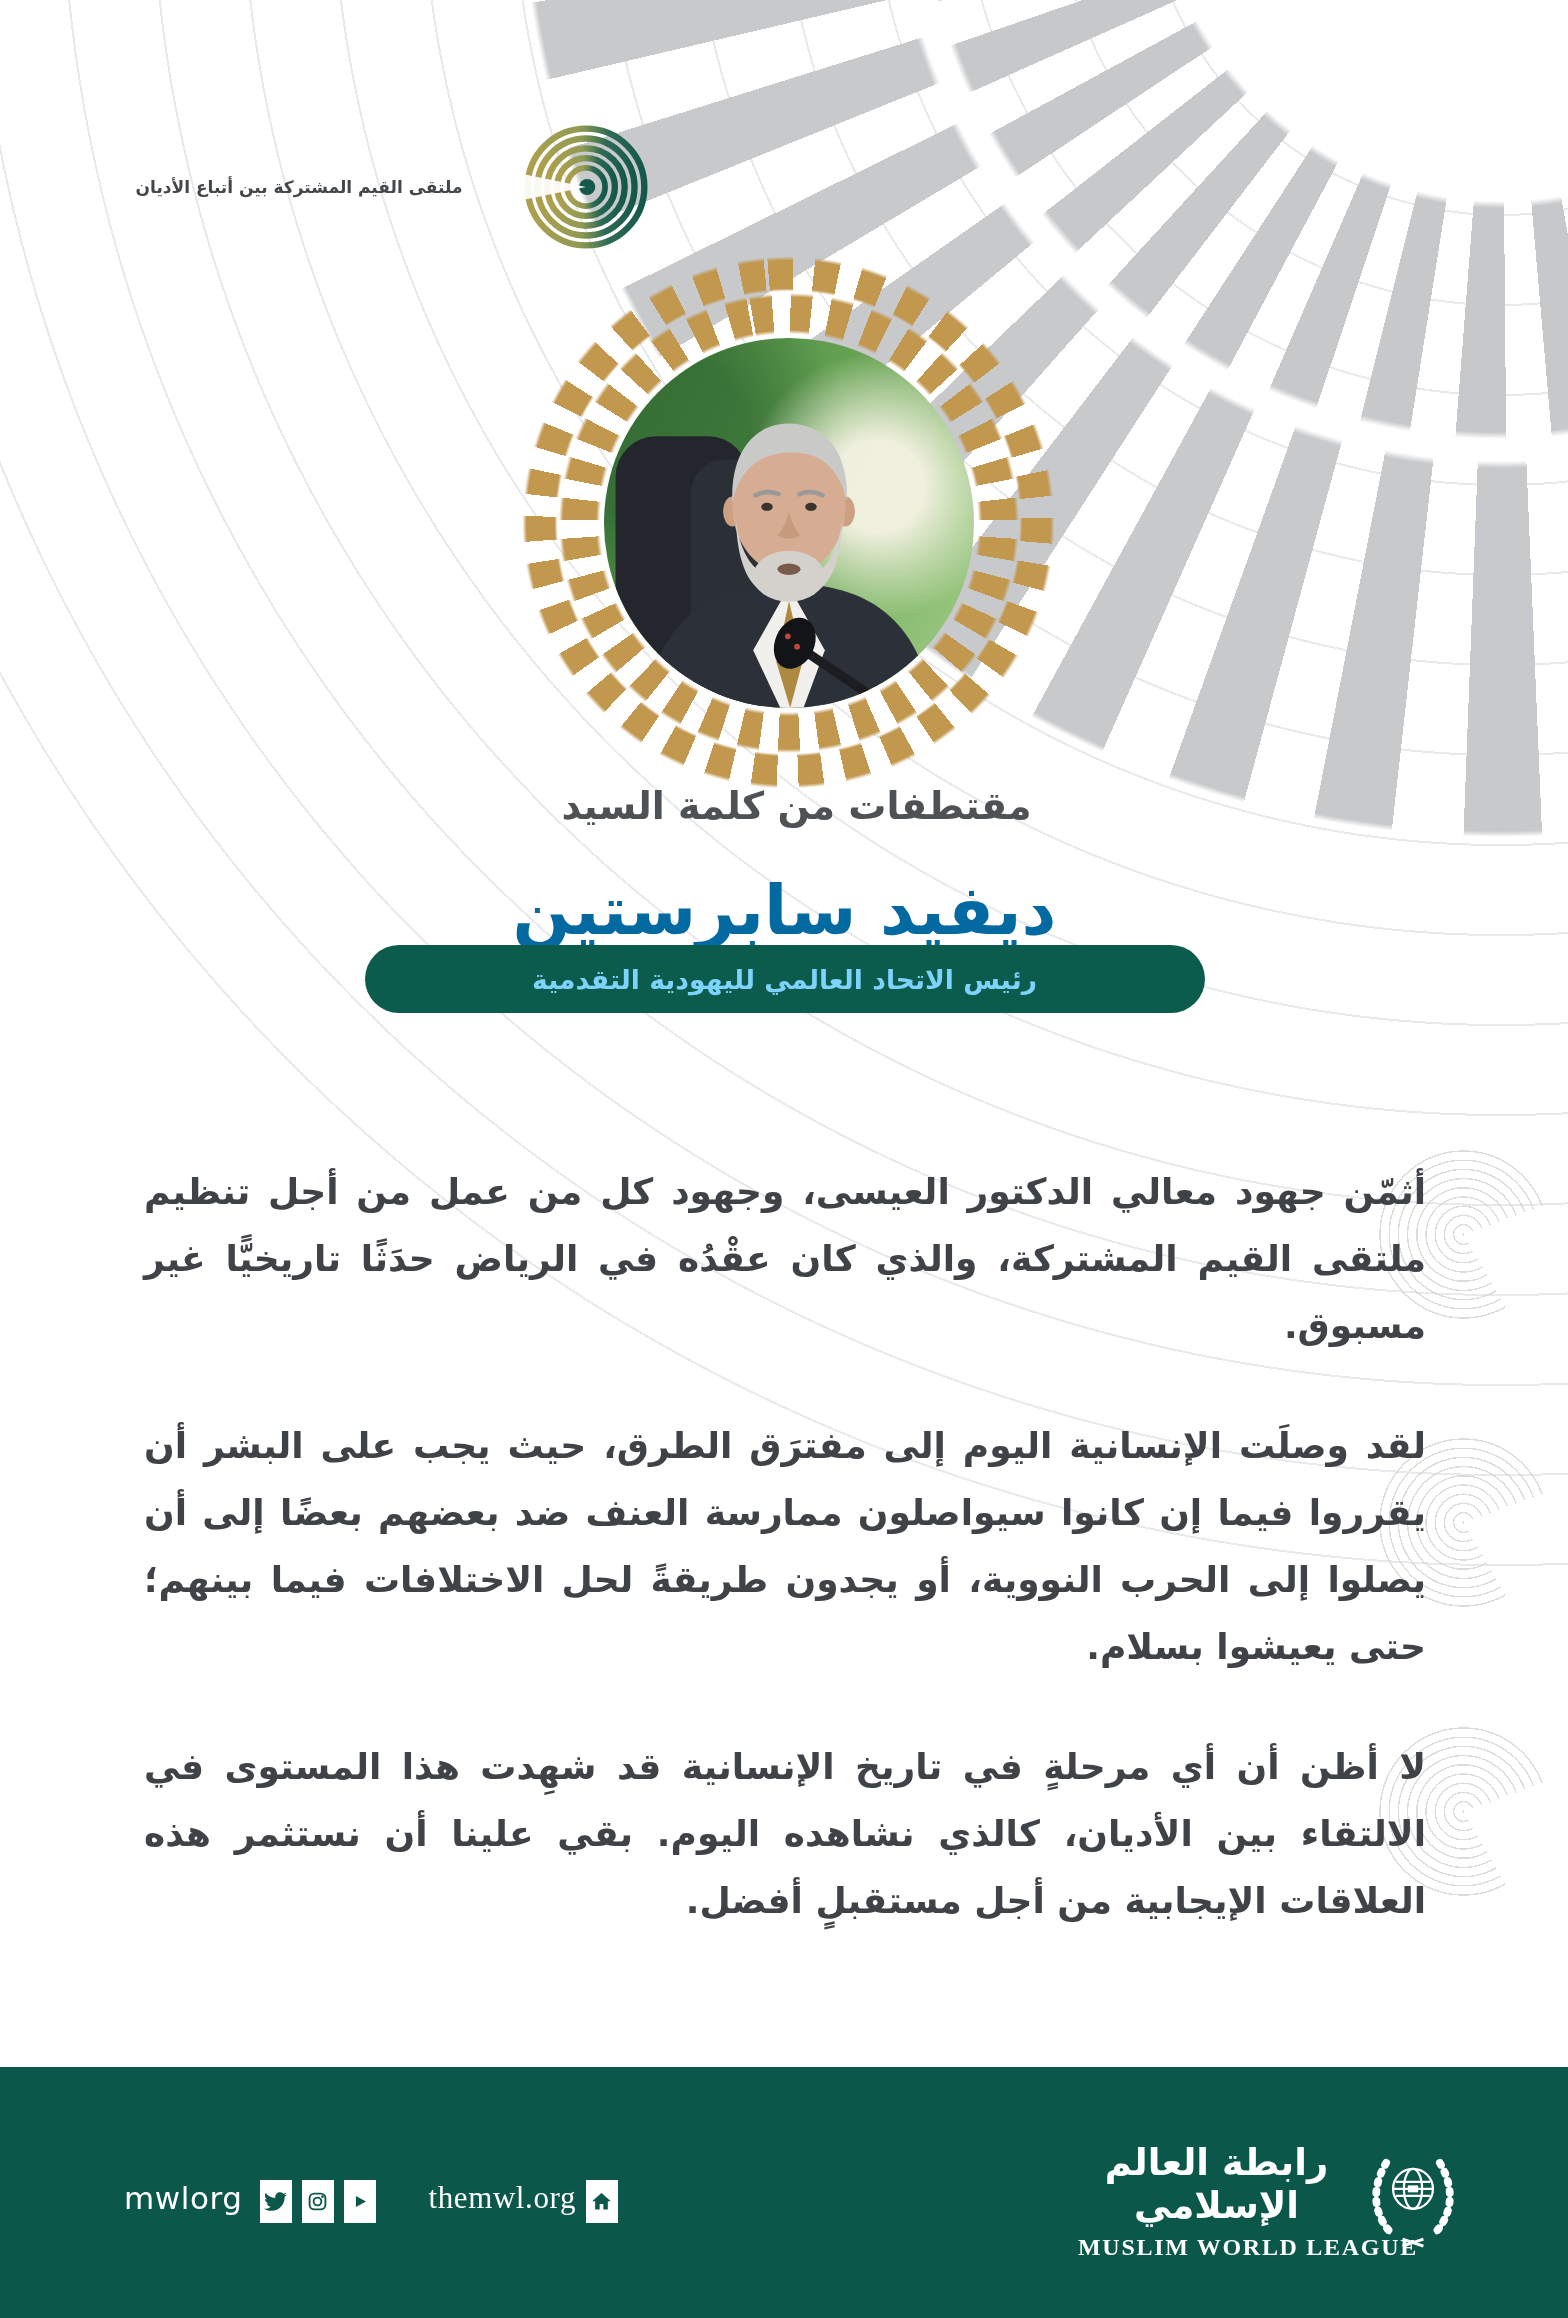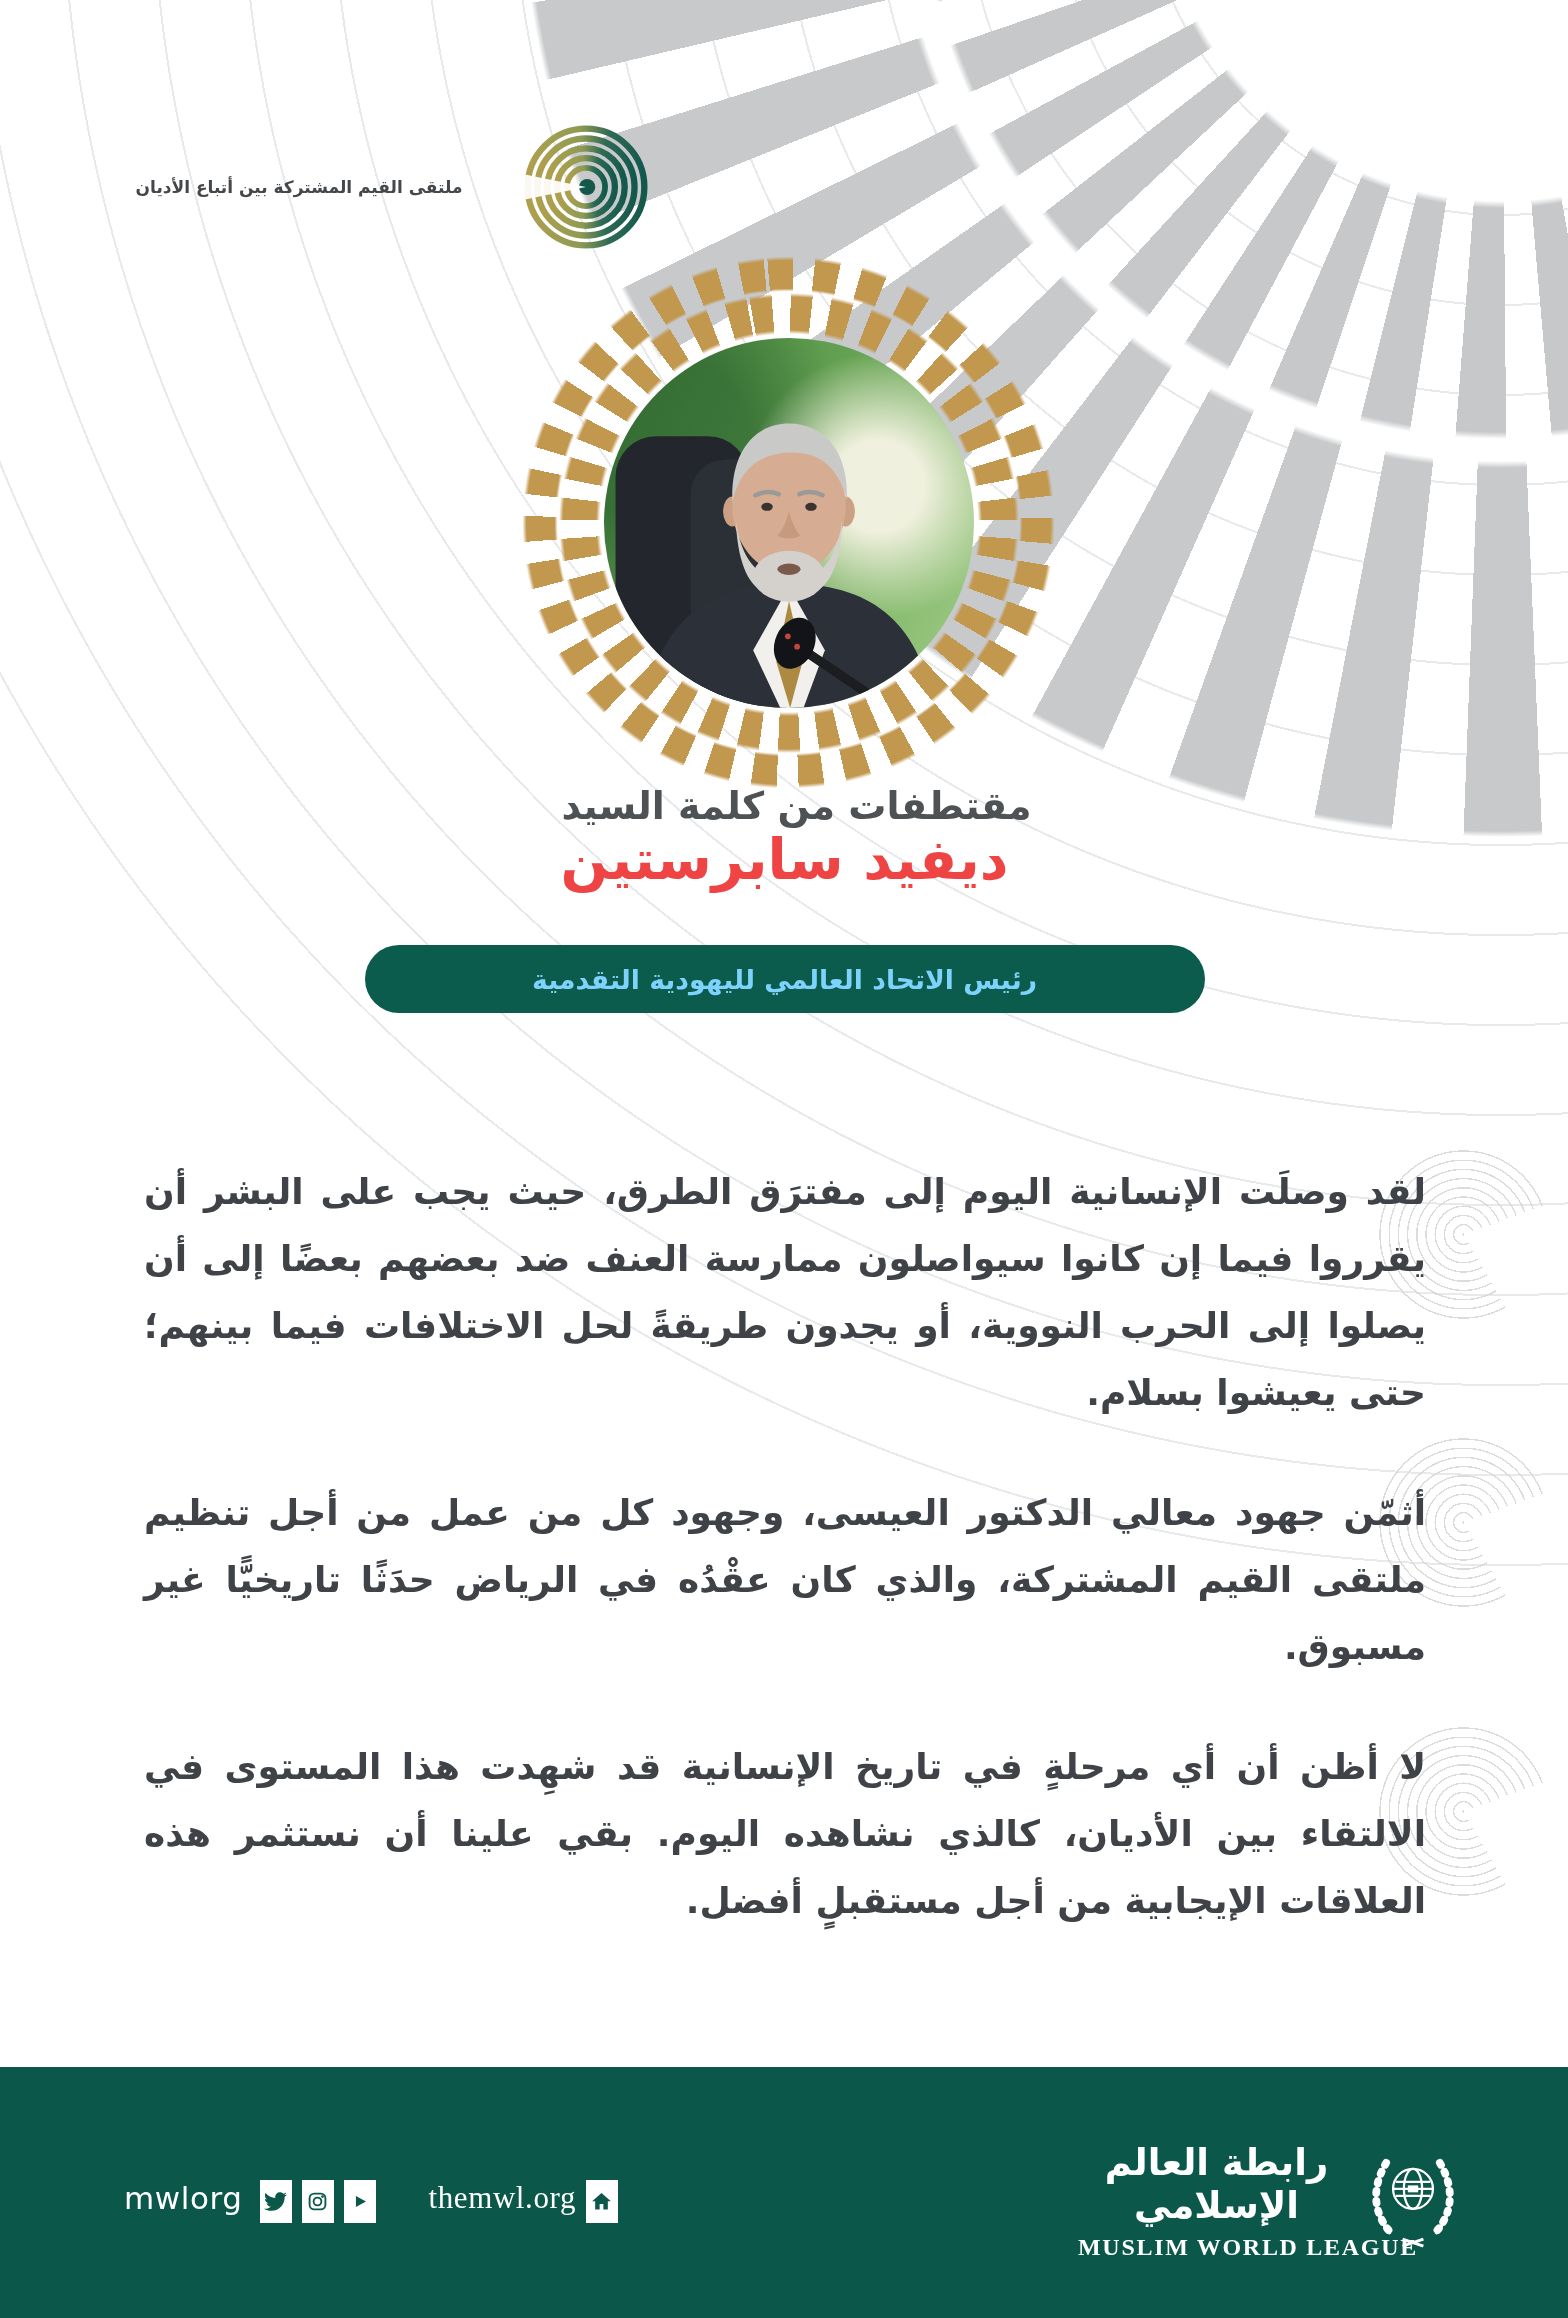--- a/index.html
+++ b/index.html
@@ -73,22 +73,22 @@
     background:
       radial-gradient(circle at 74% 40%, rgba(246,243,228,.95) 0 46px, rgba(246,243,228,0) 133px),
       radial-gradient(circle at 16% 28%, rgba(30,84,38,.5) 0 87px, rgba(30,84,38,0) 185px),
       linear-gradient(115deg,#47813f 0%,#63a051 45%,#85bb6d 75%,#a5cd8b 100%);
   }
   .photo svg{position:absolute;inset:0;width:100%;height:100%;}
 
   
   .kicker{position:absolute;top:784px;left:0;width:100%;text-align:center;
     direction:rtl;font-size:38px;font-weight:bold;color:#4e5254;margin-left:12px;}
-  .speaker-name{position:absolute;top:826px;left:0;width:100%;text-align:center;
-    direction:rtl;font-size:56px;font-weight:bold;color:#ef4444;line-height:1.2;}
+  .speaker-name{position:absolute;top:870px;left:0;width:100%;text-align:center;
+    direction:rtl;font-size:68px;font-weight:bold;color:#0369a1;line-height:1.2;}
   .role-pill{position:absolute;top:945px;left:50%;transform:translateX(-50%);
     min-width:840px;height:68px;box-sizing:border-box;padding:0 40px;
     background:#0B5C4D;border-radius:36px;display:flex;align-items:center;justify-content:center;}
   .role-pill span{direction:rtl;color:#7dd3fc;font-size:26.6px;font-weight:bold;}
   .subtitle{position:absolute;top:1051px;left:0;width:100%;text-align:center;
     direction:rtl;font-size:36px;font-weight:bold;color:#3C4043;}
 
   
   .quotes{position:absolute;top:1159px;right:143px;width:1282px;
     direction:rtl;text-align:justify;color:#3F4347;font-size:36px;font-weight:bold;line-height:1.86;}
@@ -181,22 +181,22 @@
     </svg>
   </div>
 
   <div class="kicker">مقتطفات من كلمة السيد</div>
   <div class="speaker-name">ديفيد سابرستين</div>
   <div class="role-pill">
     <span>رئيس الاتحاد العالمي لليهودية التقدمية</span>
   </div>
 
   <div class="quotes">
+    <p>أثمّن جهود معالي الدكتور العيسى، وجهود كل من عمل من أجل تنظيم ملتقى القيم المشتركة، والذي كان عقْدُه في الرياض حدَثًا تاريخيًّا غير مسبوق.</p>
     <p>لقد وصلَت الإنسانية اليوم إلى مفترَق الطرق، حيث يجب على البشر أن يقرروا فيما إن كانوا سيواصلون ممارسة العنف ضد بعضهم بعضًا إلى أن يصلوا إلى الحرب النووية، أو يجدون طريقةً لحل الاختلافات فيما بينهم؛ حتى يعيشوا بسلام.</p>
-    <p>أثمّن جهود معالي الدكتور العيسى، وجهود كل من عمل من أجل تنظيم ملتقى القيم المشتركة، والذي كان عقْدُه في الرياض حدَثًا تاريخيًّا غير مسبوق.</p>
     <p>لا أظن أن أي مرحلةٍ في تاريخ الإنسانية قد شهِدت هذا المستوى في الالتقاء بين الأديان، كالذي نشاهده اليوم. بقي علينا أن نستثمر هذه العلاقات الإيجابية من أجل مستقبلٍ أفضل.</p>
   </div>
 
   <div class="footer">
     <div class="social-group">
       <span class="handle">mwlorg</span>
       <span class="icon-sq icon-first">
         <svg viewBox="0 0 512 512">
             <path fill="#0B584A" d="M459.37 151.716c.325 4.548.325 9.097.325 13.645 0 138.72-105.583 298.558-298.558 298.558-59.452 0-114.68-17.219-161.137-47.106 8.447.974 16.568 1.299 25.34 1.299 49.055 0 94.213-16.568 130.274-44.832-46.132-.975-84.792-31.188-98.112-72.772 6.498.974 12.995 1.624 19.818 1.624 9.421 0 18.843-1.3 27.614-3.573-48.081-9.747-84.143-51.98-84.143-102.985v-1.299c13.969 7.797 30.214 12.67 47.431 13.319-28.264-18.843-46.781-51.005-46.781-87.391 0-19.492 5.197-37.36 14.294-52.954 51.655 63.675 129.3 105.258 216.365 109.807-1.624-7.797-2.599-15.918-2.599-24.04 0-57.828 46.782-104.934 104.934-104.934 30.213 0 57.502 12.67 76.67 33.137 23.715-4.548 46.456-13.32 66.599-25.34-7.798 24.366-24.366 44.833-46.132 57.827 21.117-2.273 41.584-8.122 60.426-16.243-14.292 20.791-32.161 39.308-52.628 54.253z"></path>
           </svg>

